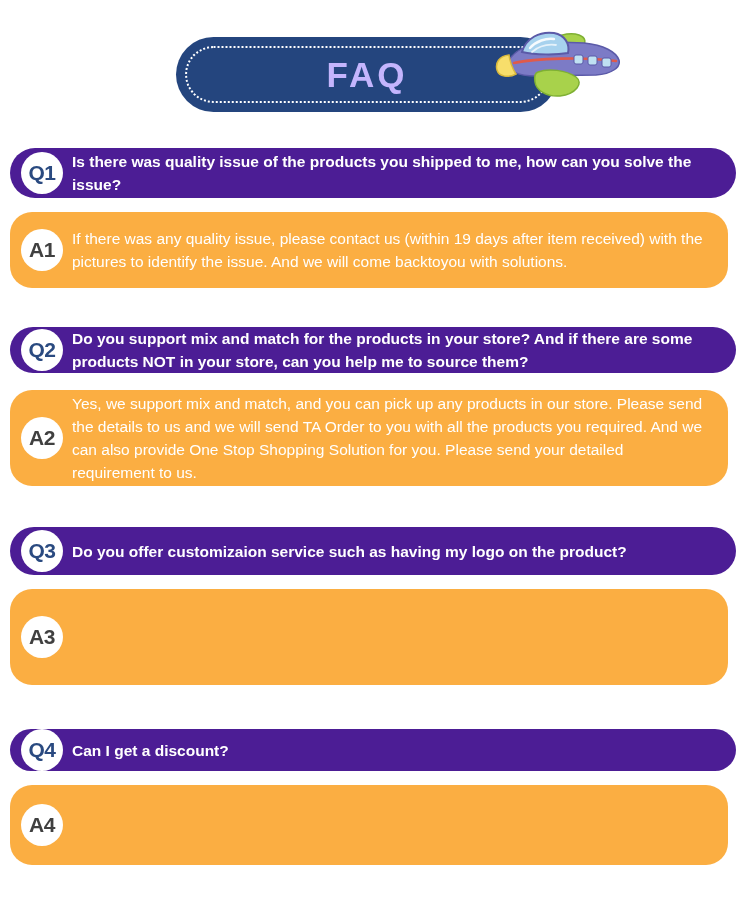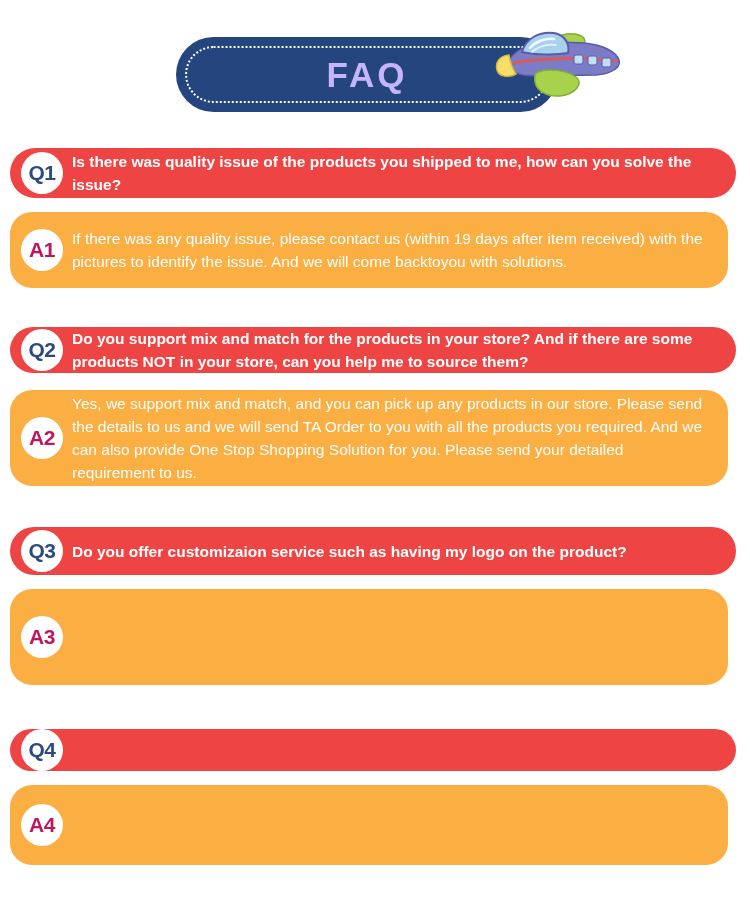--- a/index.html
+++ b/index.html
@@ -58,21 +58,21 @@
     left: 492px;
     top: 22px;
     width: 136px;
     height: 86px;
   }
 
   
   .q-bar {
     position: absolute;
     left: 10px;
-    background: #ef4444;
+    background: #4c1d95;
     border-radius: 26px;
     box-sizing: border-box;
   }
   .a-bar {
     position: absolute;
     left: 10px;
     background: #FBAE42;
     border-radius: 22px;
     box-sizing: border-box;
   }
@@ -86,21 +86,21 @@
     border-radius: 50%;
     background: #ffffff;
     display: flex;
     align-items: center;
     justify-content: center;
     font-size: 21px;
     font-weight: bold;
     letter-spacing: -0.5px;
   }
   .q-bar .badge { color: #2A4A80; }
-  .a-bar .badge { color: #be185d; }
+  .a-bar .badge { color: #404040; }
 
   .bar-text {
     position: absolute;
     left: 62px;
     right: 18px;
     top: 50%;
     transform: translateY(-50%);
     color: #ffffff;
     font-size: 15.5px;
     line-height: 23px;
@@ -160,16 +160,17 @@
 <div class="q-bar" style="top:527px; width:726px; height:48px;">
   <div class="badge">Q3</div>
   <div class="bar-text">Do you offer customizaion service such as having my logo on the product?</div>
 </div>
 <div class="a-bar" style="top:589px; width:718px; height:96px;">
   <div class="badge">A3</div>
 </div>
 
 <div class="q-bar" style="top:729px; width:726px; height:42px;">
   <div class="badge">Q4</div>
+  <div class="bar-text">Can I get a discount?</div>
 </div>
 <div class="a-bar" style="top:785px; width:718px; height:80px;">
   <div class="badge">A4</div>
 </div>
 
 </body></html>

